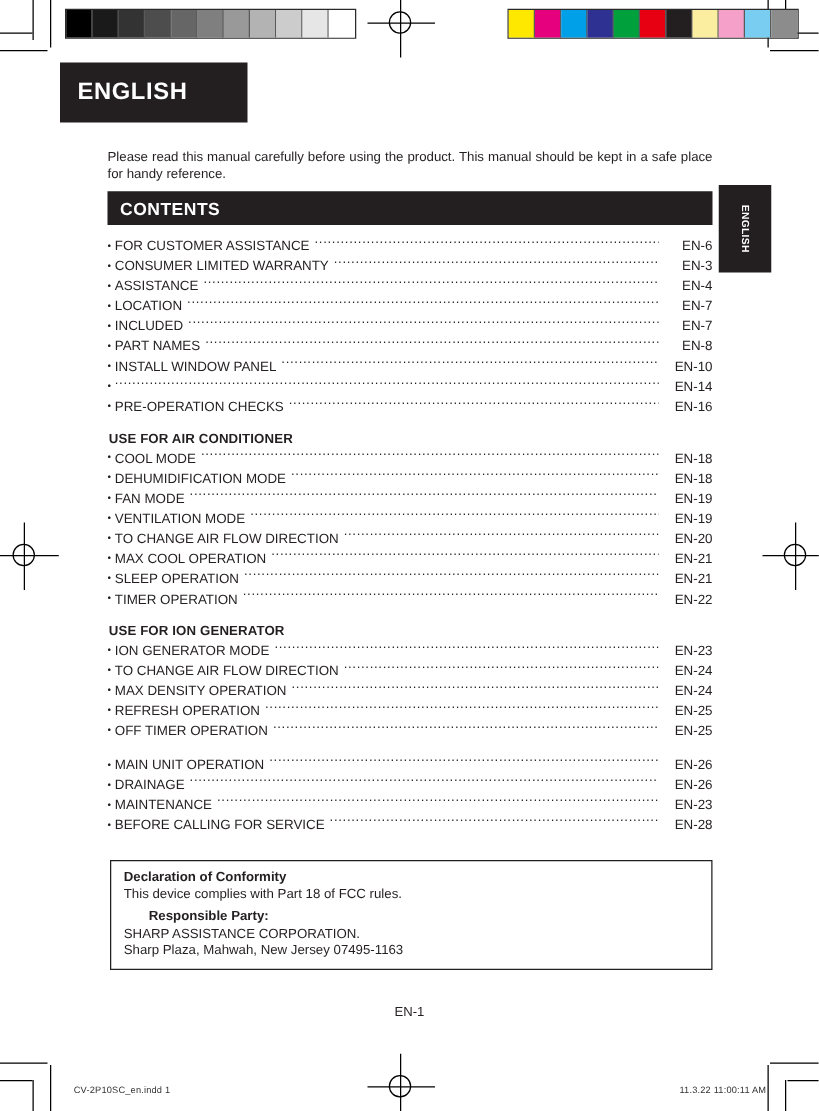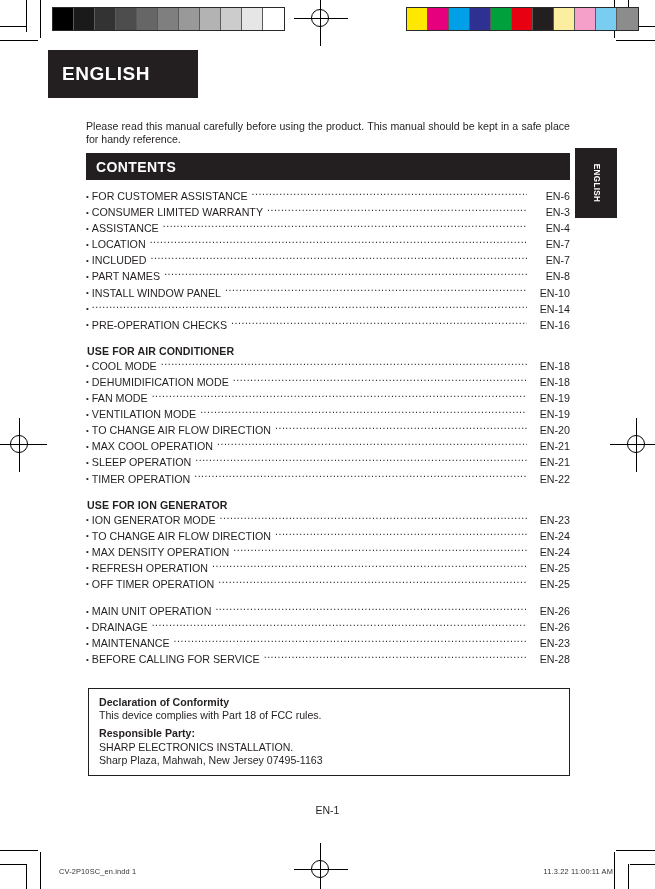--- a/index.html
+++ b/index.html
@@ -207,21 +207,21 @@
     top: 688px;
     width: 482px;
     border: 1px solid #231f20;
     box-sizing: border-box;
     padding: 7px 10px 8px 10px;
     font-size: 10.6px;
     line-height: 13.2px;
   }
   #declaration .d-title { font-weight: bold; }
   #declaration .d-model { font-weight: bold; margin-top: 5px; }
-  #declaration .d-party { font-weight: bold; margin-top: 5px; }
+  #declaration .d-party { font-weight: bold; margin-top: 5px; margin-left: 20px; }
 
   
   #page-number {
     position: absolute;
     left: 0;
     top: 804px;
     width: 655px;
     text-align: center;
     font-size: 10.5px;
   }
@@ -502,20 +502,20 @@
         <span class="toc-leader"></span>
         <span class="toc-page">EN-28</span>
       </div>
     </div>
   </div>
 
 <div id="declaration">
   <div class="d-title">Declaration of Conformity</div>
   <div>This device complies with Part 18 of FCC rules.</div>
   <div class="d-party">Responsible Party:</div>
-  <div>SHARP ELECTRONICS INSTALLATION.</div>
+  <div>SHARP ASSISTANCE CORPORATION.</div>
   <div>Sharp Plaza, Mahwah, New Jersey 07495-1163</div>
 </div>
 
 <div id="page-number">EN-1</div>
 
 <div id="footer-file">CV-2P10SC_en.indd   1</div>
 <div id="footer-time">11.3.22   11:00:11 AM</div>
 
 </body></html>

